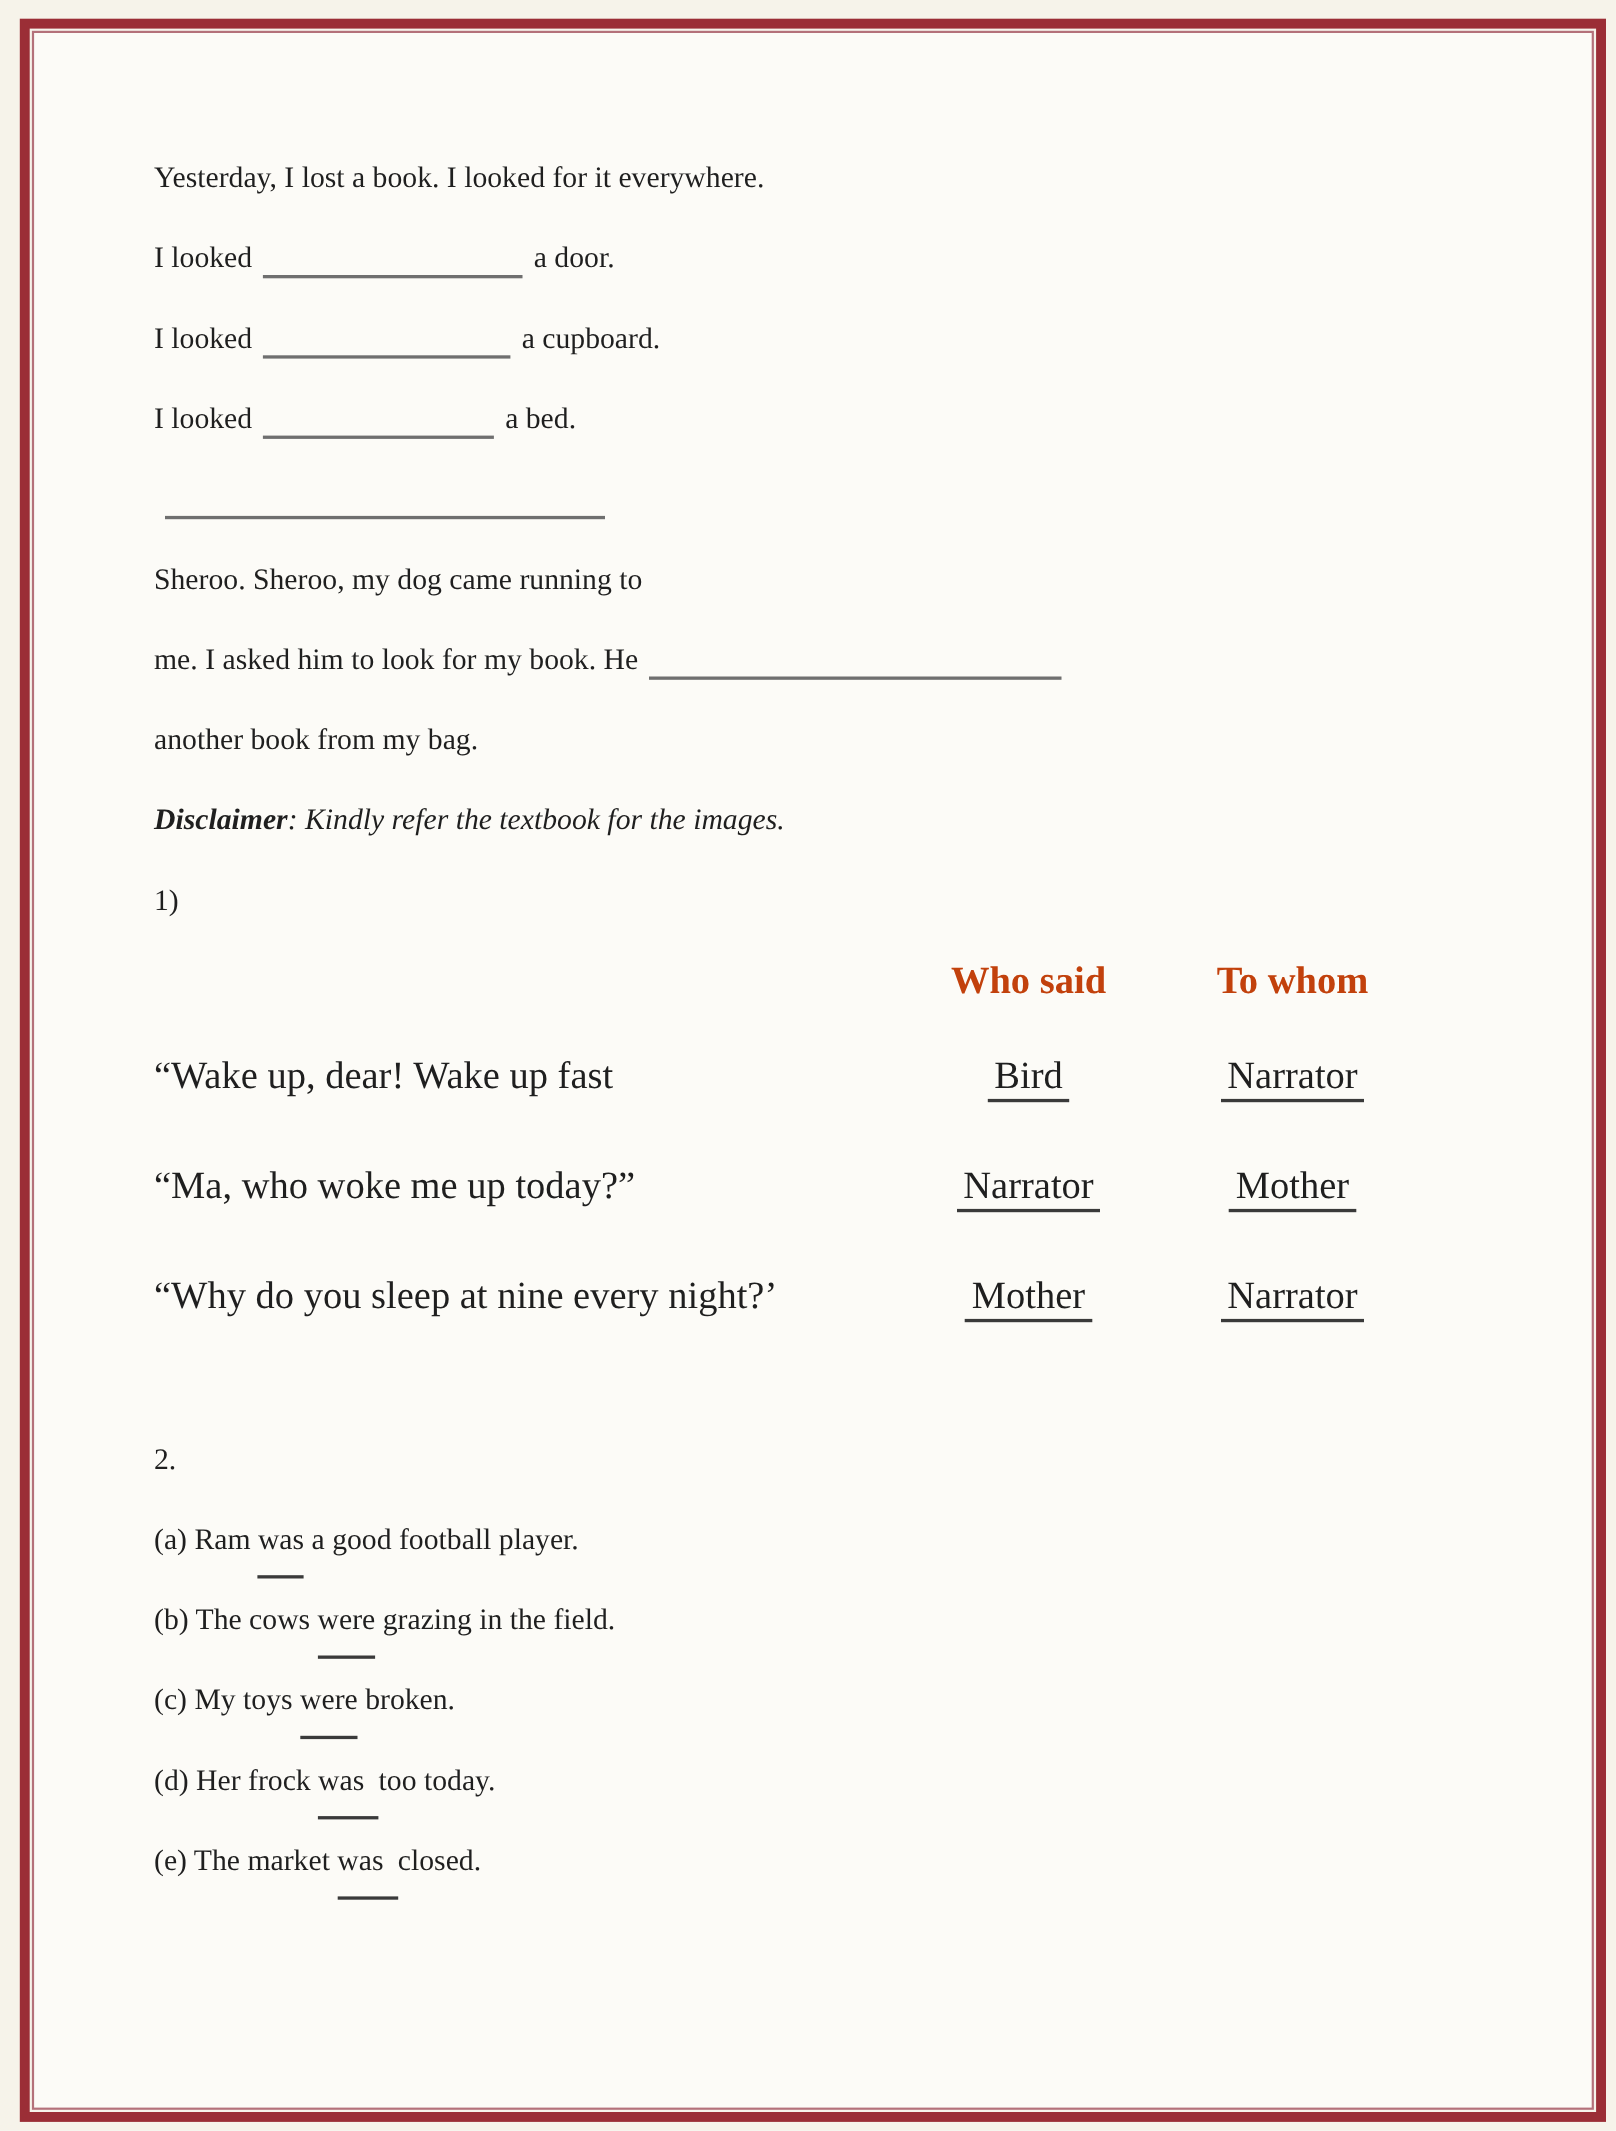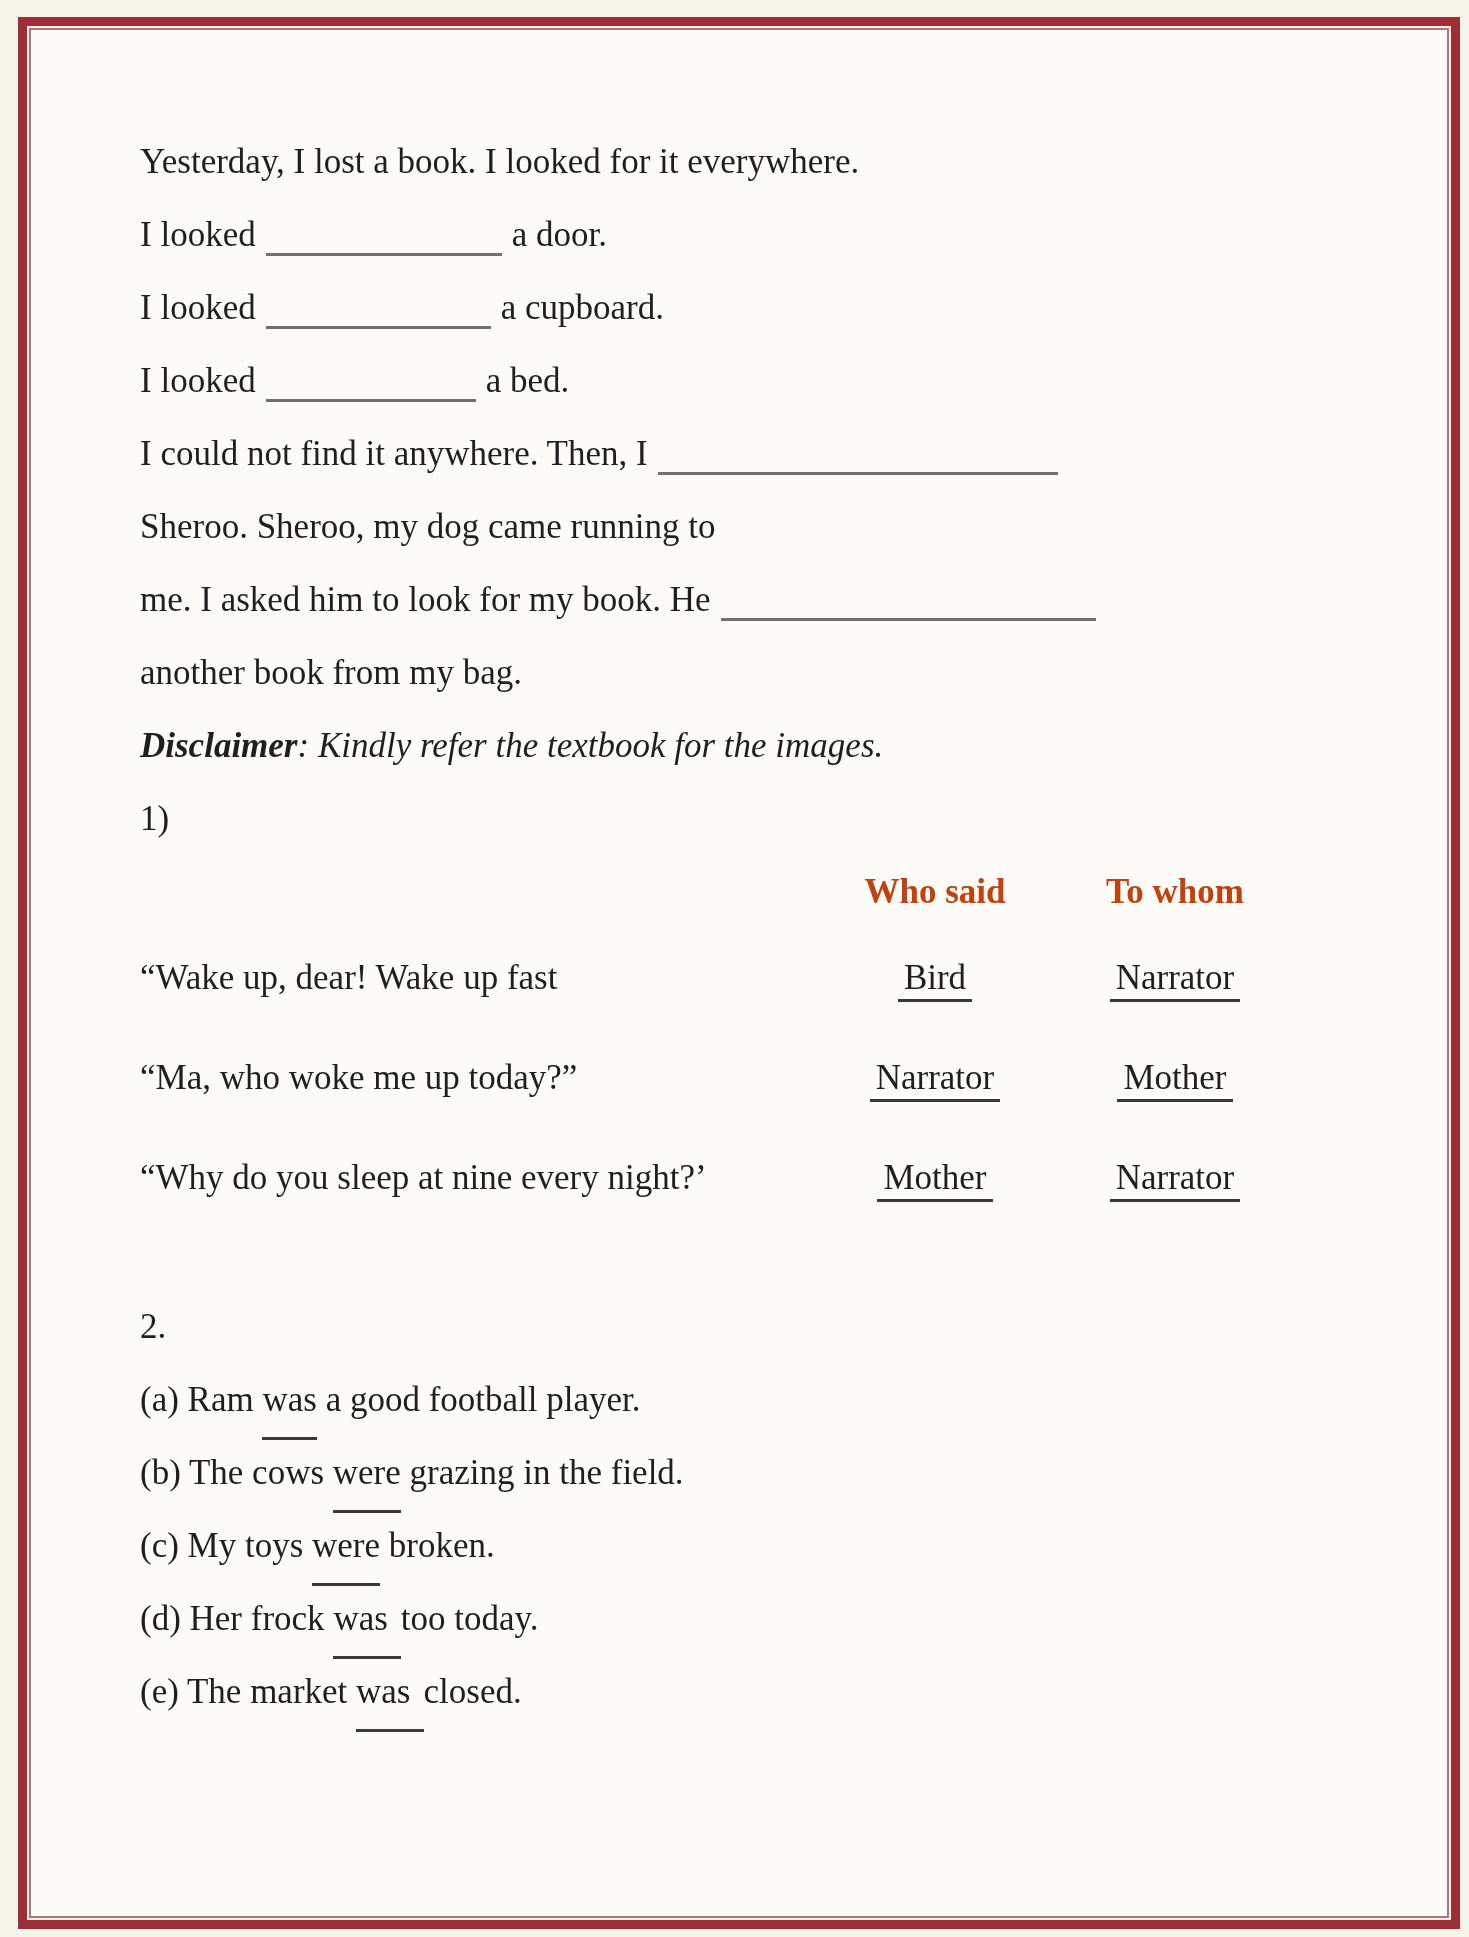--- a/index.html
+++ b/index.html
@@ -18,21 +18,21 @@
     position:absolute;inset:2px;
     border:2px solid #b4717a;
     background:#fcfbf7;
   }
   .content{
     position:absolute;inset:0;
     padding:95px 40px 0 109px;
     overflow:hidden;
   }
   p.line{
-    margin:0;font-size:35px;line-height:73px;white-space:nowrap;
+    margin:0;font-size:27px;line-height:73px;white-space:nowrap;
   }
   .blank{
     display:inline-block;height:30px;
     border-bottom:3px solid #6f6f6f;
     vertical-align:-10px;margin:0 10px;
   }
   .blank-door{width:236px;}
   .blank-cupboard{width:225px;}
   .blank-bed{width:210px;}
   .blank-then{width:400px;}
@@ -64,21 +64,21 @@
     <div class="content">
 
       <p class="line"><span>Yesterday, I lost a book. I looked for it everywhere.</span></p>
 
       <p class="line"><span>I looked</span><span class="blank blank-door"></span><span>a door.</span></p>
 
       <p class="line"><span>I looked</span><span class="blank blank-cupboard"></span><span>a cupboard.</span></p>
 
       <p class="line"><span>I looked</span><span class="blank blank-bed"></span><span>a bed.</span></p>
 
-      <p class="line"><span>I could not find it anywhere. Then, I</span><span class="blank blank-then"></span></p>
+      <p class="line"><span class="blank blank-then"></span></p>
 
       <p class="line"><span>Sheroo. Sheroo, my dog came running to</span></p>
 
       <p class="line"><span>me. I asked him to look for my book. He</span><span class="blank blank-he"></span></p>
 
       <p class="line"><span>another book from my bag.</span></p>
 
       <p class="line"><span class="bold-italic">Disclaimer</span><span class="italic">: Kindly refer the textbook for the images.</span></p>
 
 

